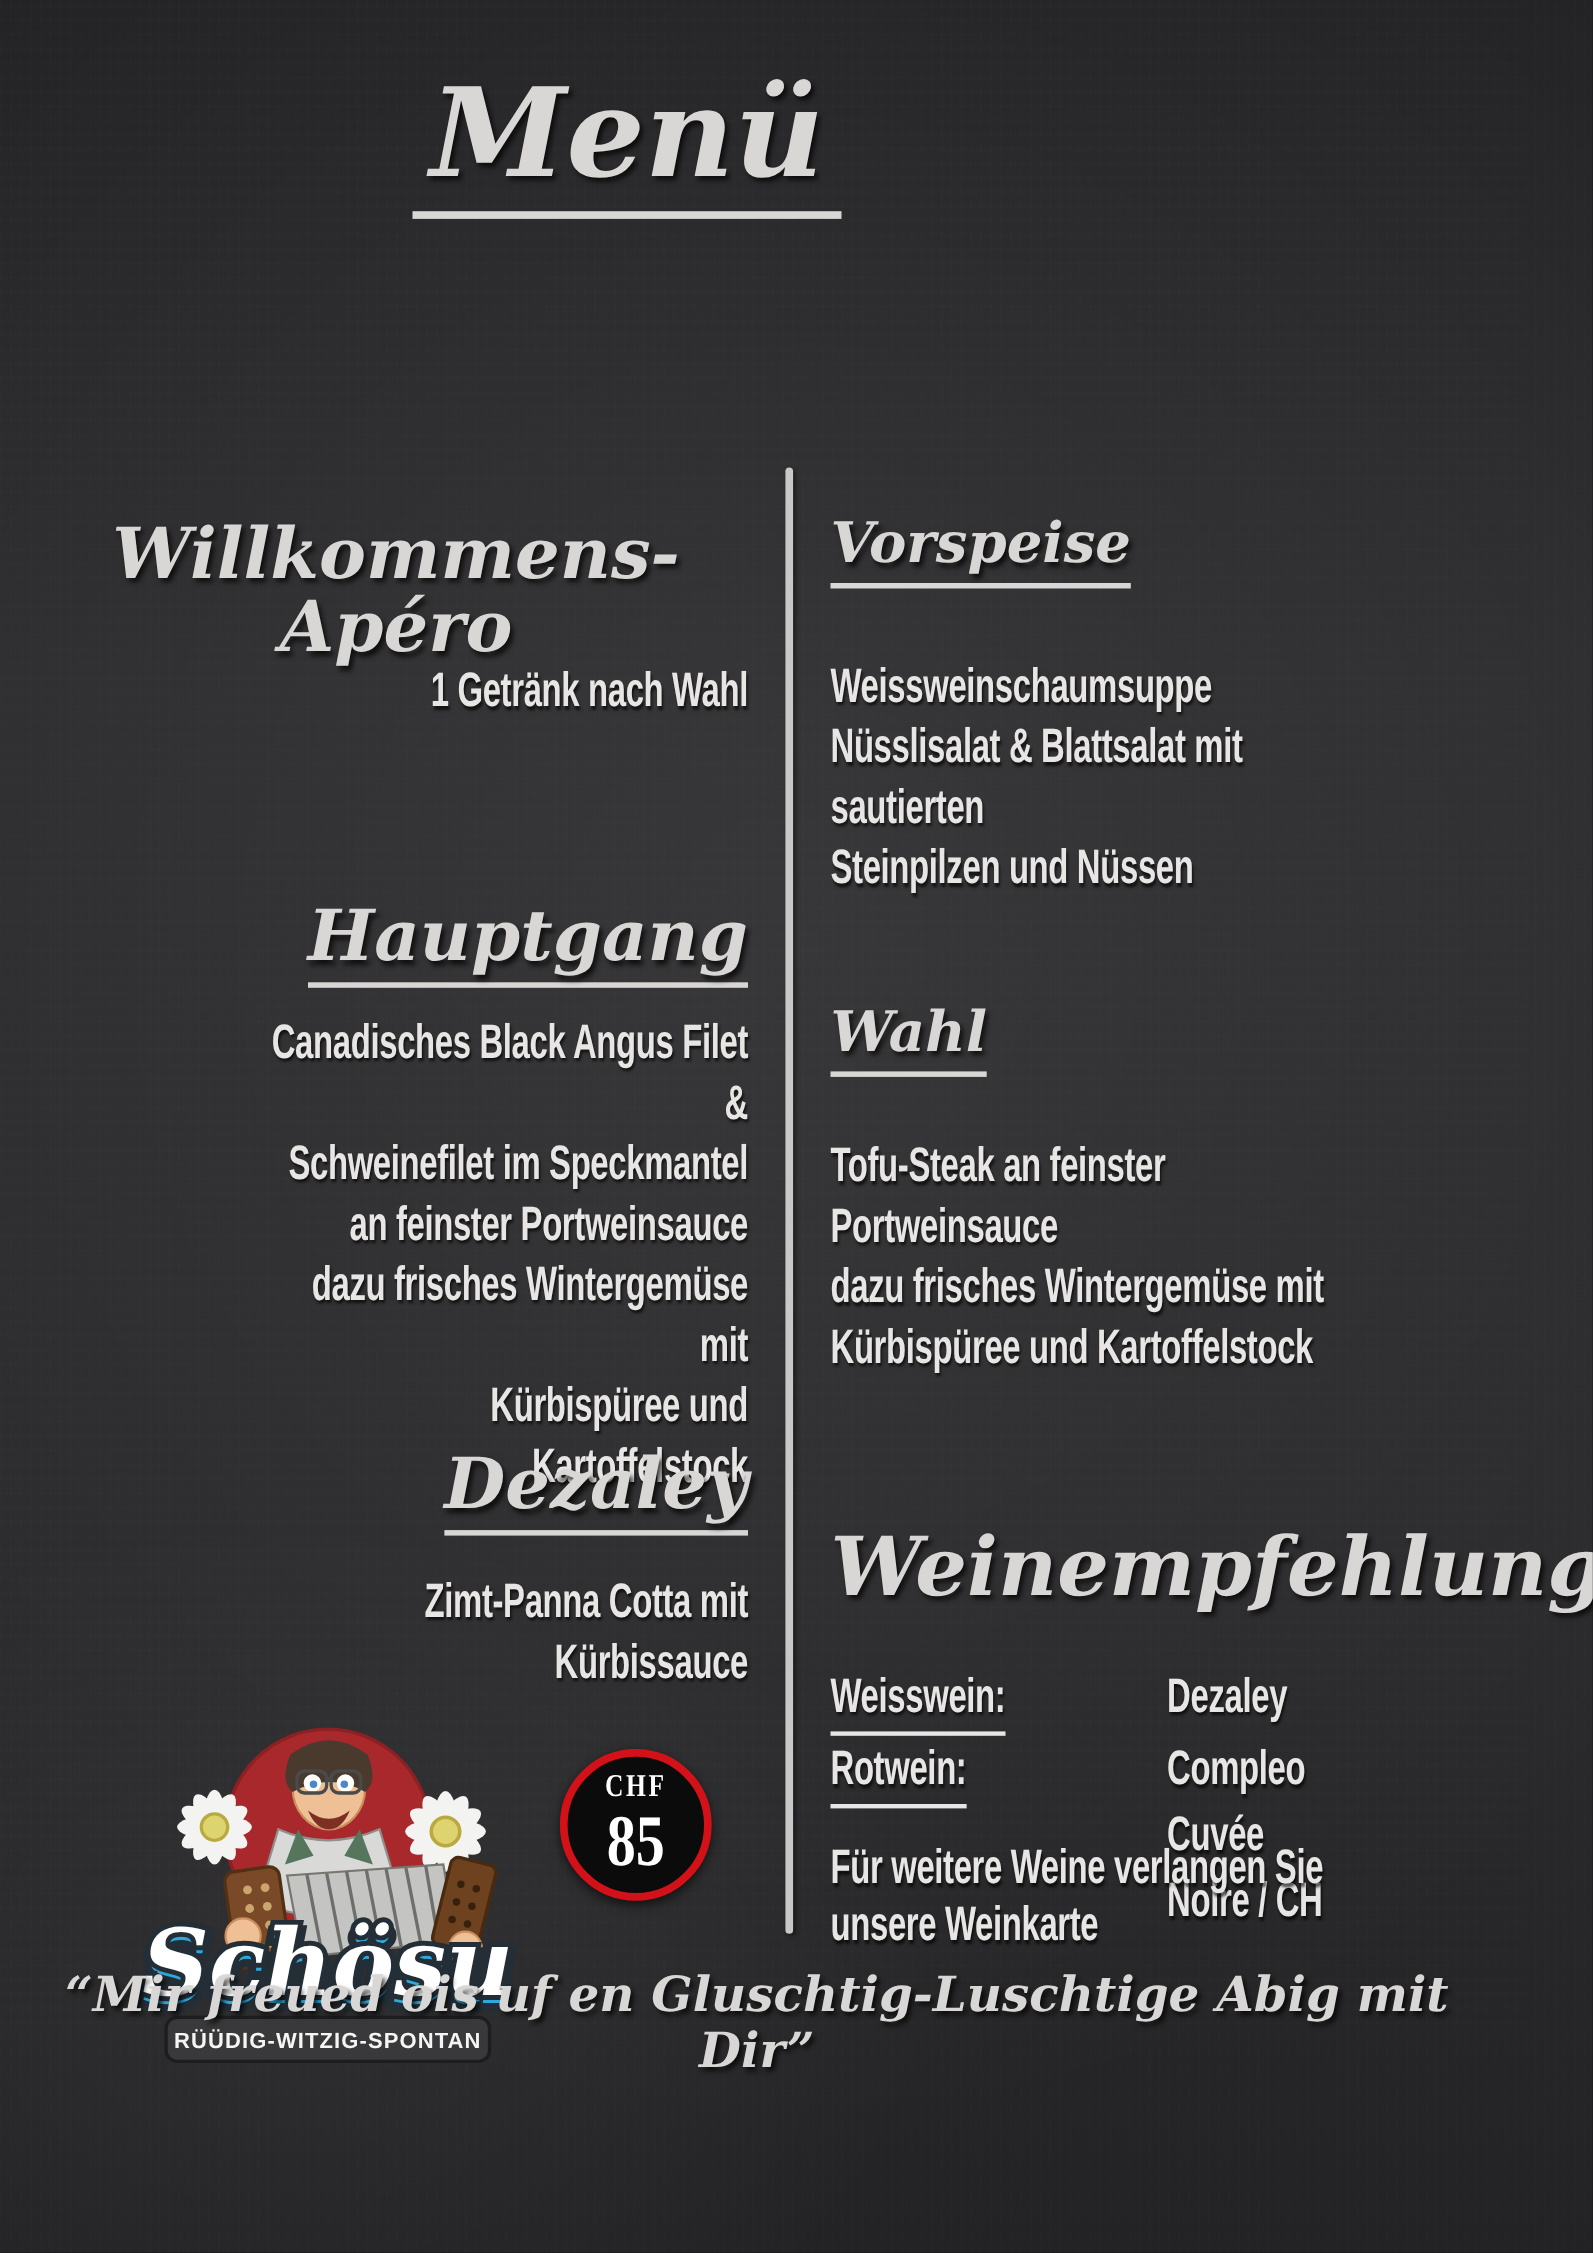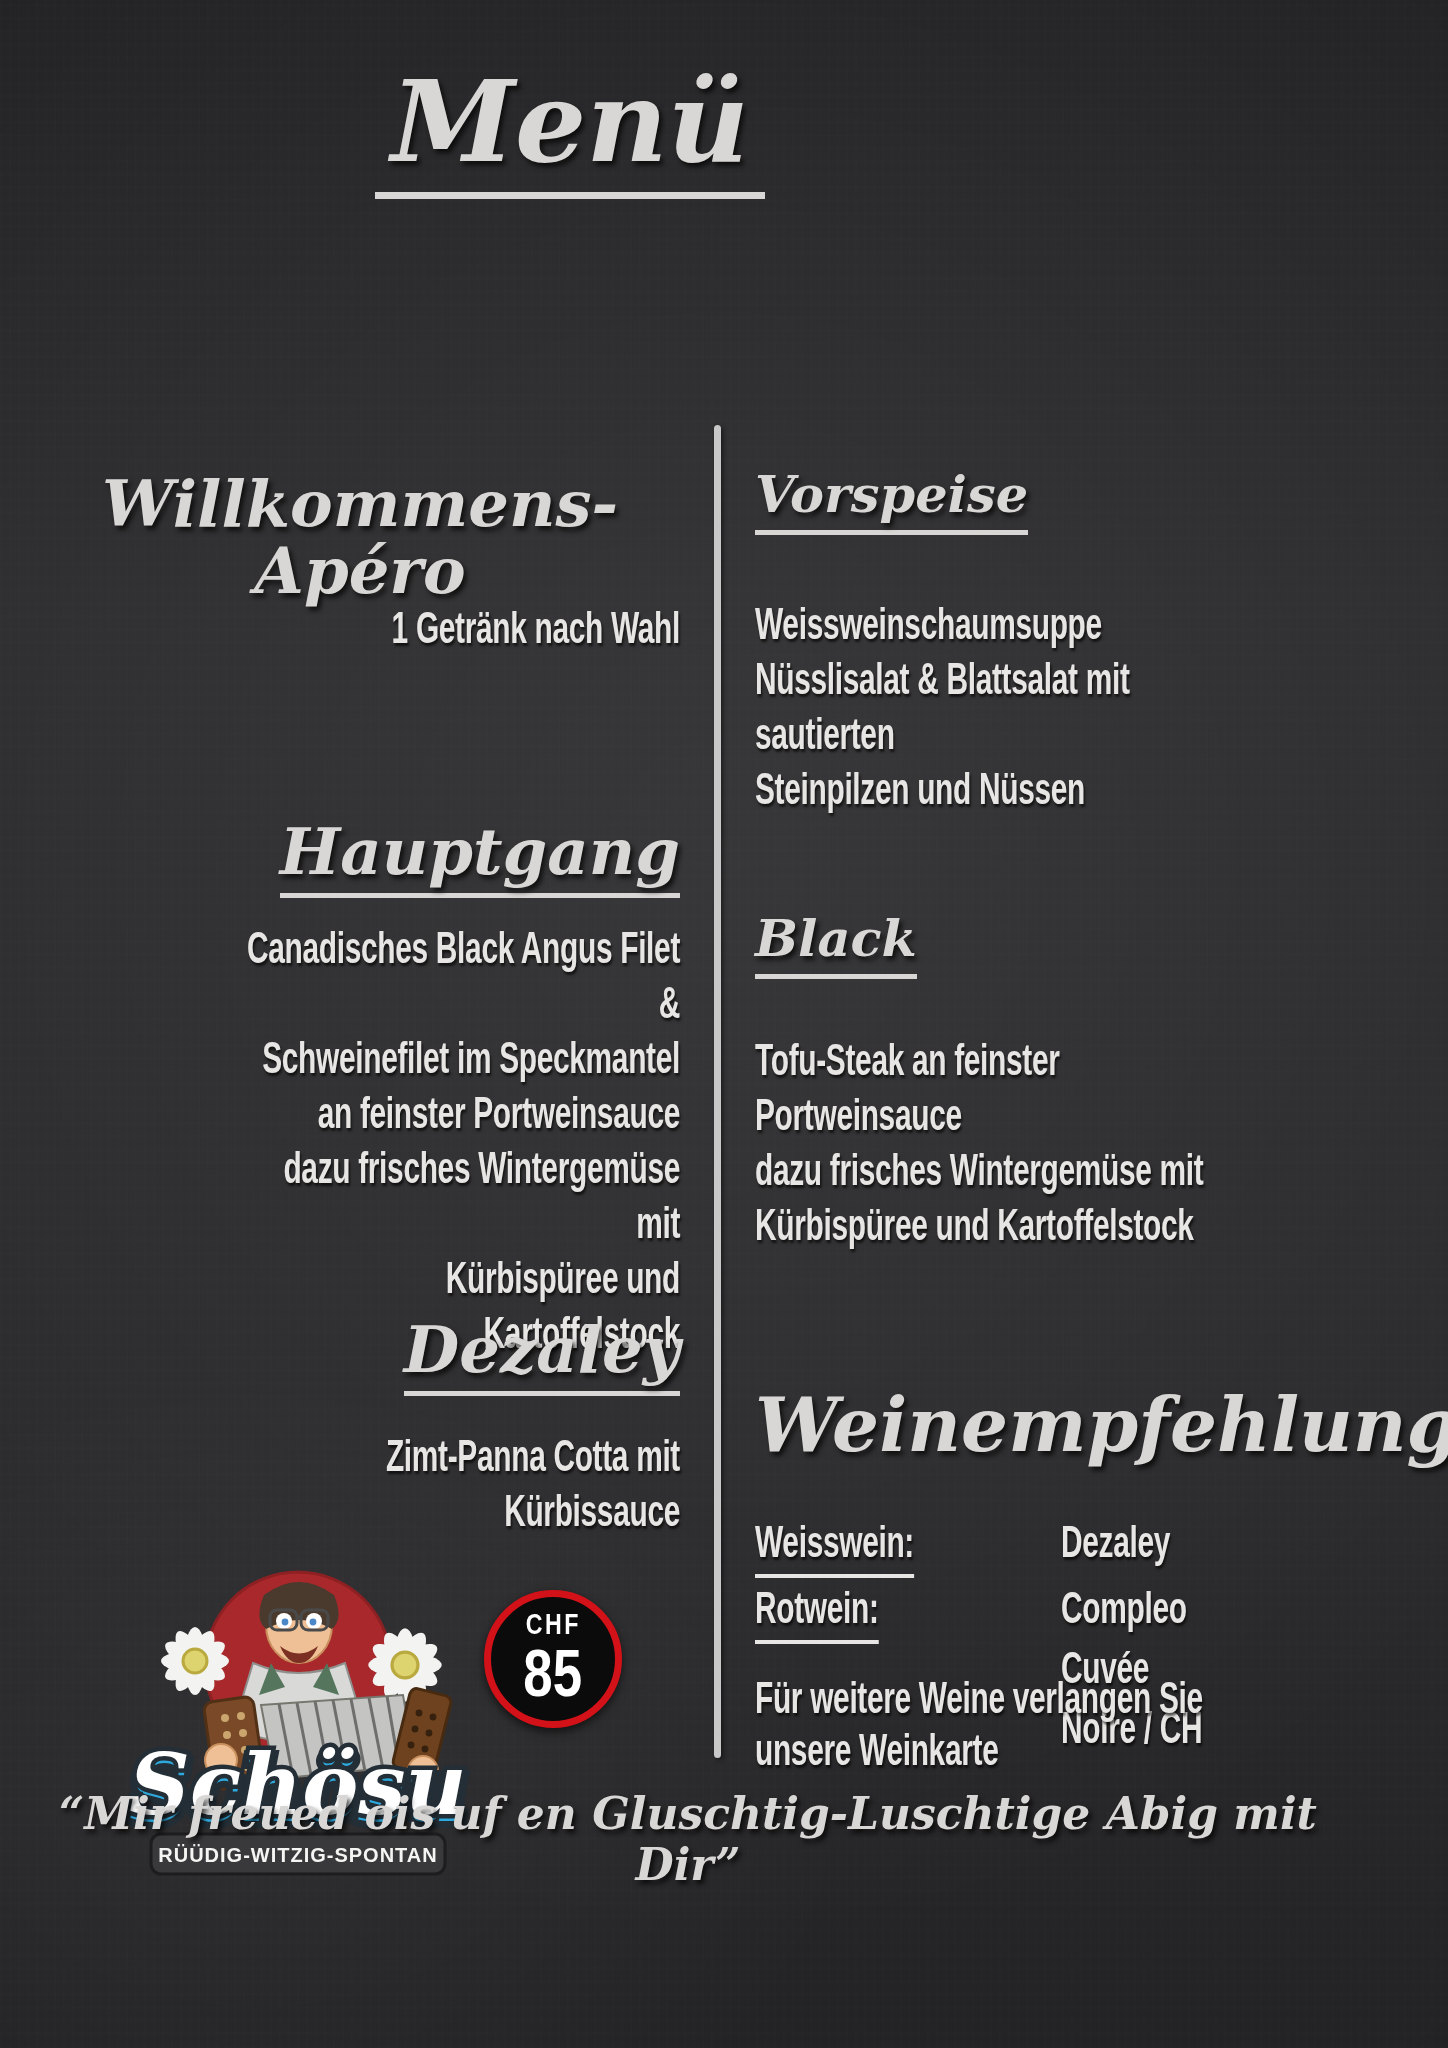--- a/index.html
+++ b/index.html
@@ -46,24 +46,24 @@
            background:#c8c8c8;border-radius:4px;box-shadow:2px 2px 4px rgba(0,0,0,0.5);}
 
   
   .wein-h{font-size:74px;}
   .wine-rows{font-size:44px;line-height:60px;transform:scaleX(.68);transform-origin:left center;}
   .wine-row{display:flex;}
   .wine-label{width:450px;flex:0 0 450px;}
   .wine-label i{font-style:normal;border-bottom:4px solid #e7e6e4;padding-bottom:2px;display:inline-block;}
 
   
-  .badge{position:absolute;left:484px;top:1590px;width:138px;height:138px;border-radius:50%;
+  .badge{position:absolute;left:509px;top:1590px;width:138px;height:138px;border-radius:50%;
          background:#0b0b0b;border:7px solid #d31118;box-sizing:border-box;
          display:flex;flex-direction:column;align-items:center;justify-content:center;
-         box-shadow:0 4px 10px rgba(0,0,0,0.6);}
+         box-shadow:0 4px 10px rgba(0,0,0,0.6);font-family:Liberation Serif, serif;}
   .badge .chf{color:#fff;font-weight:bold;font-size:29px;letter-spacing:3px;line-height:1;transform:scaleX(.8);}
   .badge .amount{color:#fff;font-weight:bold;font-size:66px;line-height:1.05;transform:scaleX(.8);}
 
   
   .logo{position:absolute;left:103px;top:1553px;width:385px;height:330px;}
 
   
   .quote{position:absolute;top:1788px;left:0;width:1376px;text-align:center;
          font-size:44px;}
 </style>
@@ -115,21 +115,21 @@
 </div>
 <div class="sec right" style="top:596px;">
   <div class="chalk cond items lt">
     <span>Weissweinschaumsuppe</span>
     <span>Nüsslisalat &amp; Blattsalat mit sautierten</span>
     <span>Steinpilzen und Nüssen</span>
   </div>
 </div>
 
 <div class="sec right" style="top:912px;">
-  <div class="script h-right underlined">Black</div>
+  <div class="script h-right underlined">Wahl</div>
 </div>
 <div class="sec right" style="top:1032px;">
   <div class="chalk cond items lt">
     <span>Tofu-Steak an feinster Portweinsauce</span>
     <span>dazu frisches Wintergemüse mit</span>
     <span>Kürbispüree und Kartoffelstock</span>
   </div>
 </div>
 
 <div class="sec right" style="top:1382px;">

